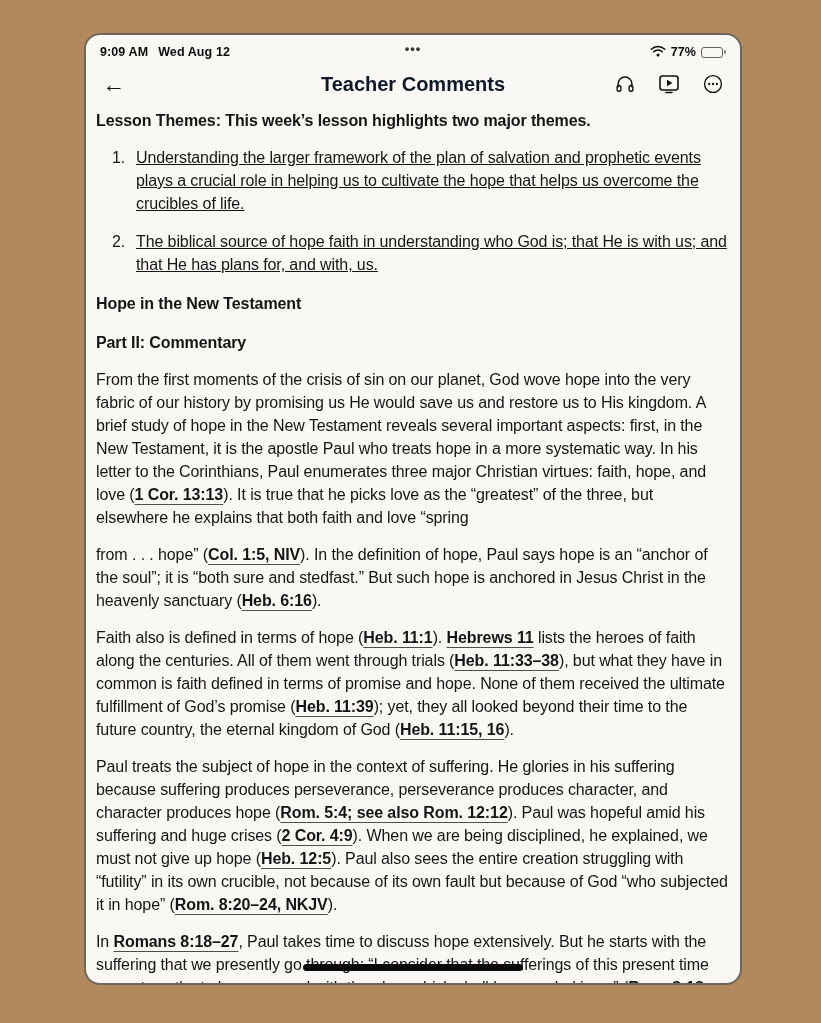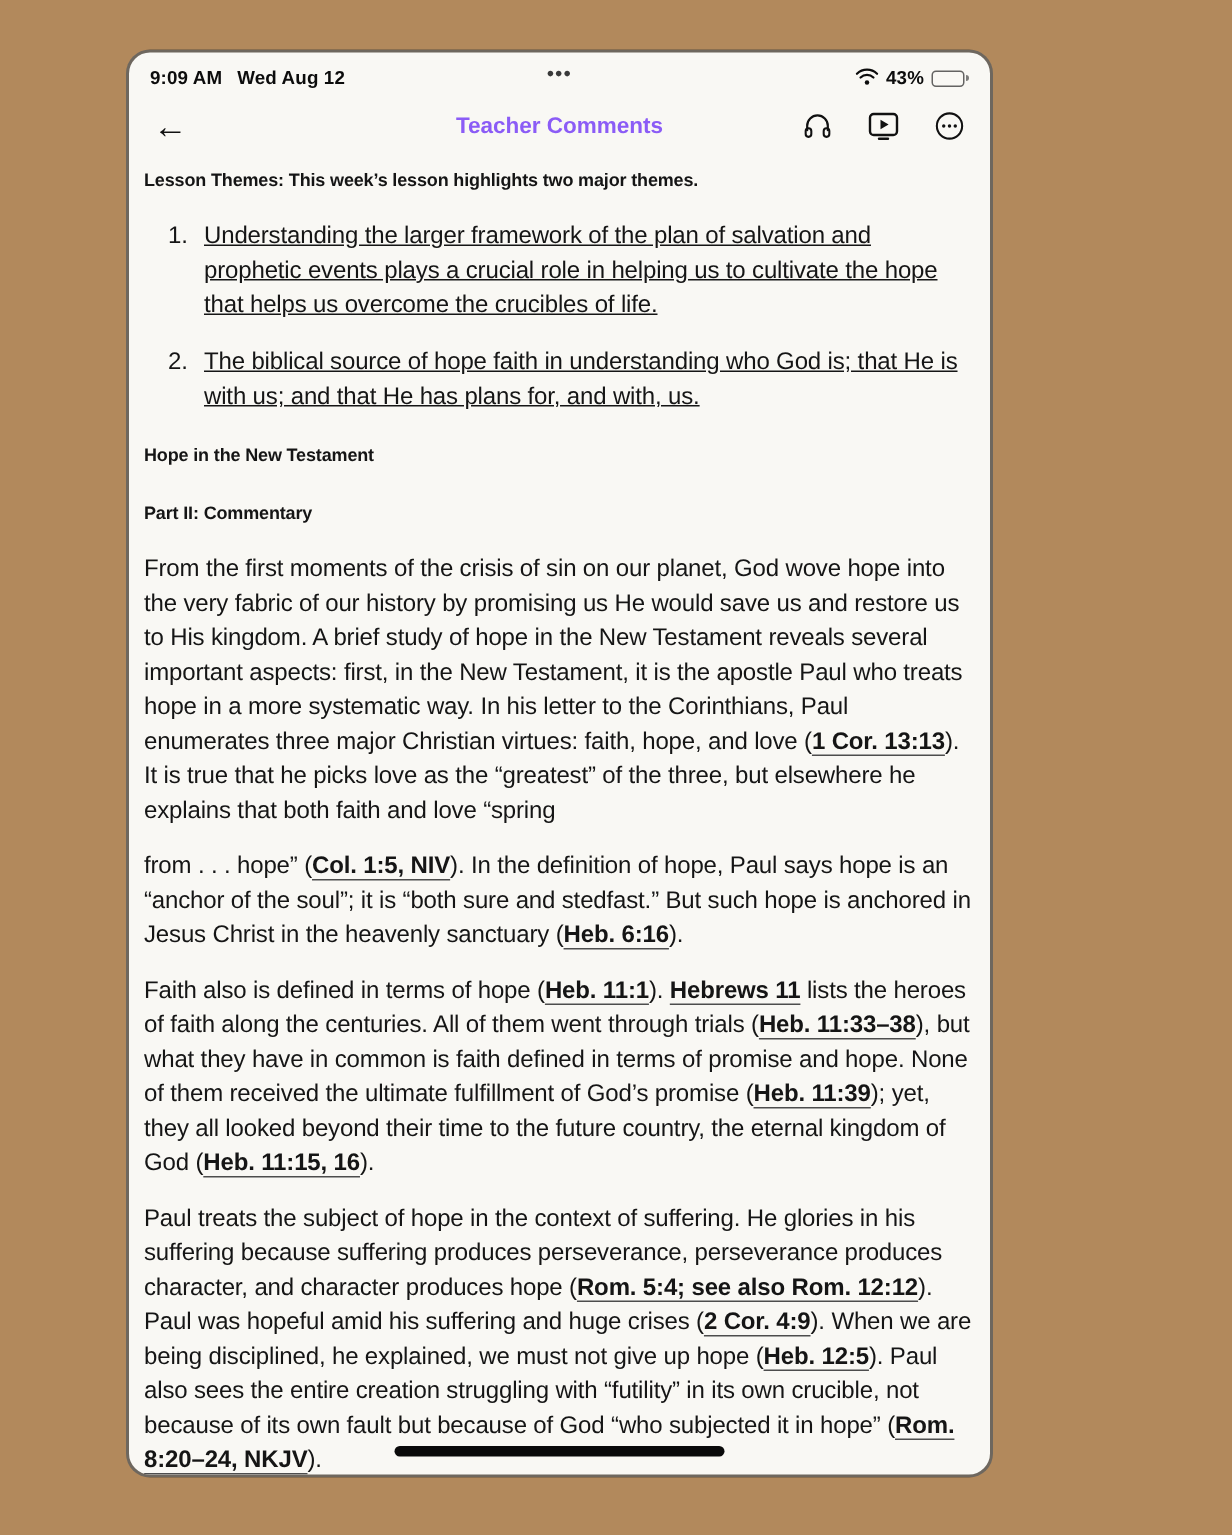--- a/index.html
+++ b/index.html
@@ -6,21 +6,21 @@
   body {
     width: 821px; height: 1023px;
     background: #b2895c;
     font-family: "Liberation Sans", sans-serif;
     position: relative;
     overflow: hidden;
   }
   .screen {
     position: absolute;
     left: 84px; top: 33px;
-    width: 578px; height: 952px;
+    width: 658px; height: 952px;
     box-sizing: border-box;
     background: #f9f8f4;
     border: 2px solid rgba(35, 25, 14, 0.65);
     border-radius: 16px;
     overflow: hidden;
   }
   
   .statusbar {
     position: relative;
     height: 26px;
@@ -66,38 +66,38 @@
   .back-button {
     font-size: 23px;
     font-weight: 400;
     color: #111;
     line-height: 1;
     cursor: pointer;
   }
   .navbar-title {
     position: absolute; left: 50%; top: 50%;
     transform: translate(-50%, -50%);
-    font-size: 15px; font-weight: 700; color: #8b5cf6;
+    font-size: 20px; font-weight: 700; color: #0f172a;
     white-space: nowrap;
   }
   .navbar-actions {
     margin-left: auto;
     display: flex; align-items: center; gap: 21px;
   }
   .navbar-actions svg { display: block; }
   
   .content {
     padding: 4px 11px 0 10px;
     font-size: 16px;
     line-height: 23px;
     color: #151515;
     letter-spacing: -0.1px;
   }
   .content h3.heading {
-    font-size: 12px;
+    font-size: 16px;
     font-weight: 700;
     margin: 16px 0 14px 0;
   }
   .content h3.heading:first-child { margin-top: 2px; }
   .content p.paragraph { margin: 0 0 14px 0; }
   .content .li {
     display: flex;
     margin: 0 0 15px 0;
     padding-left: 16px;
   }
@@ -137,21 +137,21 @@
     </div>
     <div class="statusbar-center">•••</div>
     <div class="statusbar-right">
       <span>
         <svg width="16" height="12" viewBox="0 0 16 12" fill="none">
           <path d="M1.3 4.2 a9.6 9.6 0 0 1 13.4 0" stroke="#0c0c0c" stroke-width="1.5" stroke-linecap="round"></path>
           <path d="M3.7 6.7 a6.2 6.2 0 0 1 8.6 0" stroke="#0c0c0c" stroke-width="1.5" stroke-linecap="round"></path>
           <circle cx="8" cy="10" r="1.5" fill="#0c0c0c"></circle>
         </svg>
       </span>
-      <span>43%</span>
+      <span>77%</span>
       <span class="battery-wrap">
         <span class="battery-body"><span class="battery-fill"></span></span>
         <span class="battery-nub"></span>
       </span>
     </div>
   </div>
 
   <div class="navbar">
     <span class="back-button">←</span>
     <span class="navbar-title">Teacher Comments</span>

